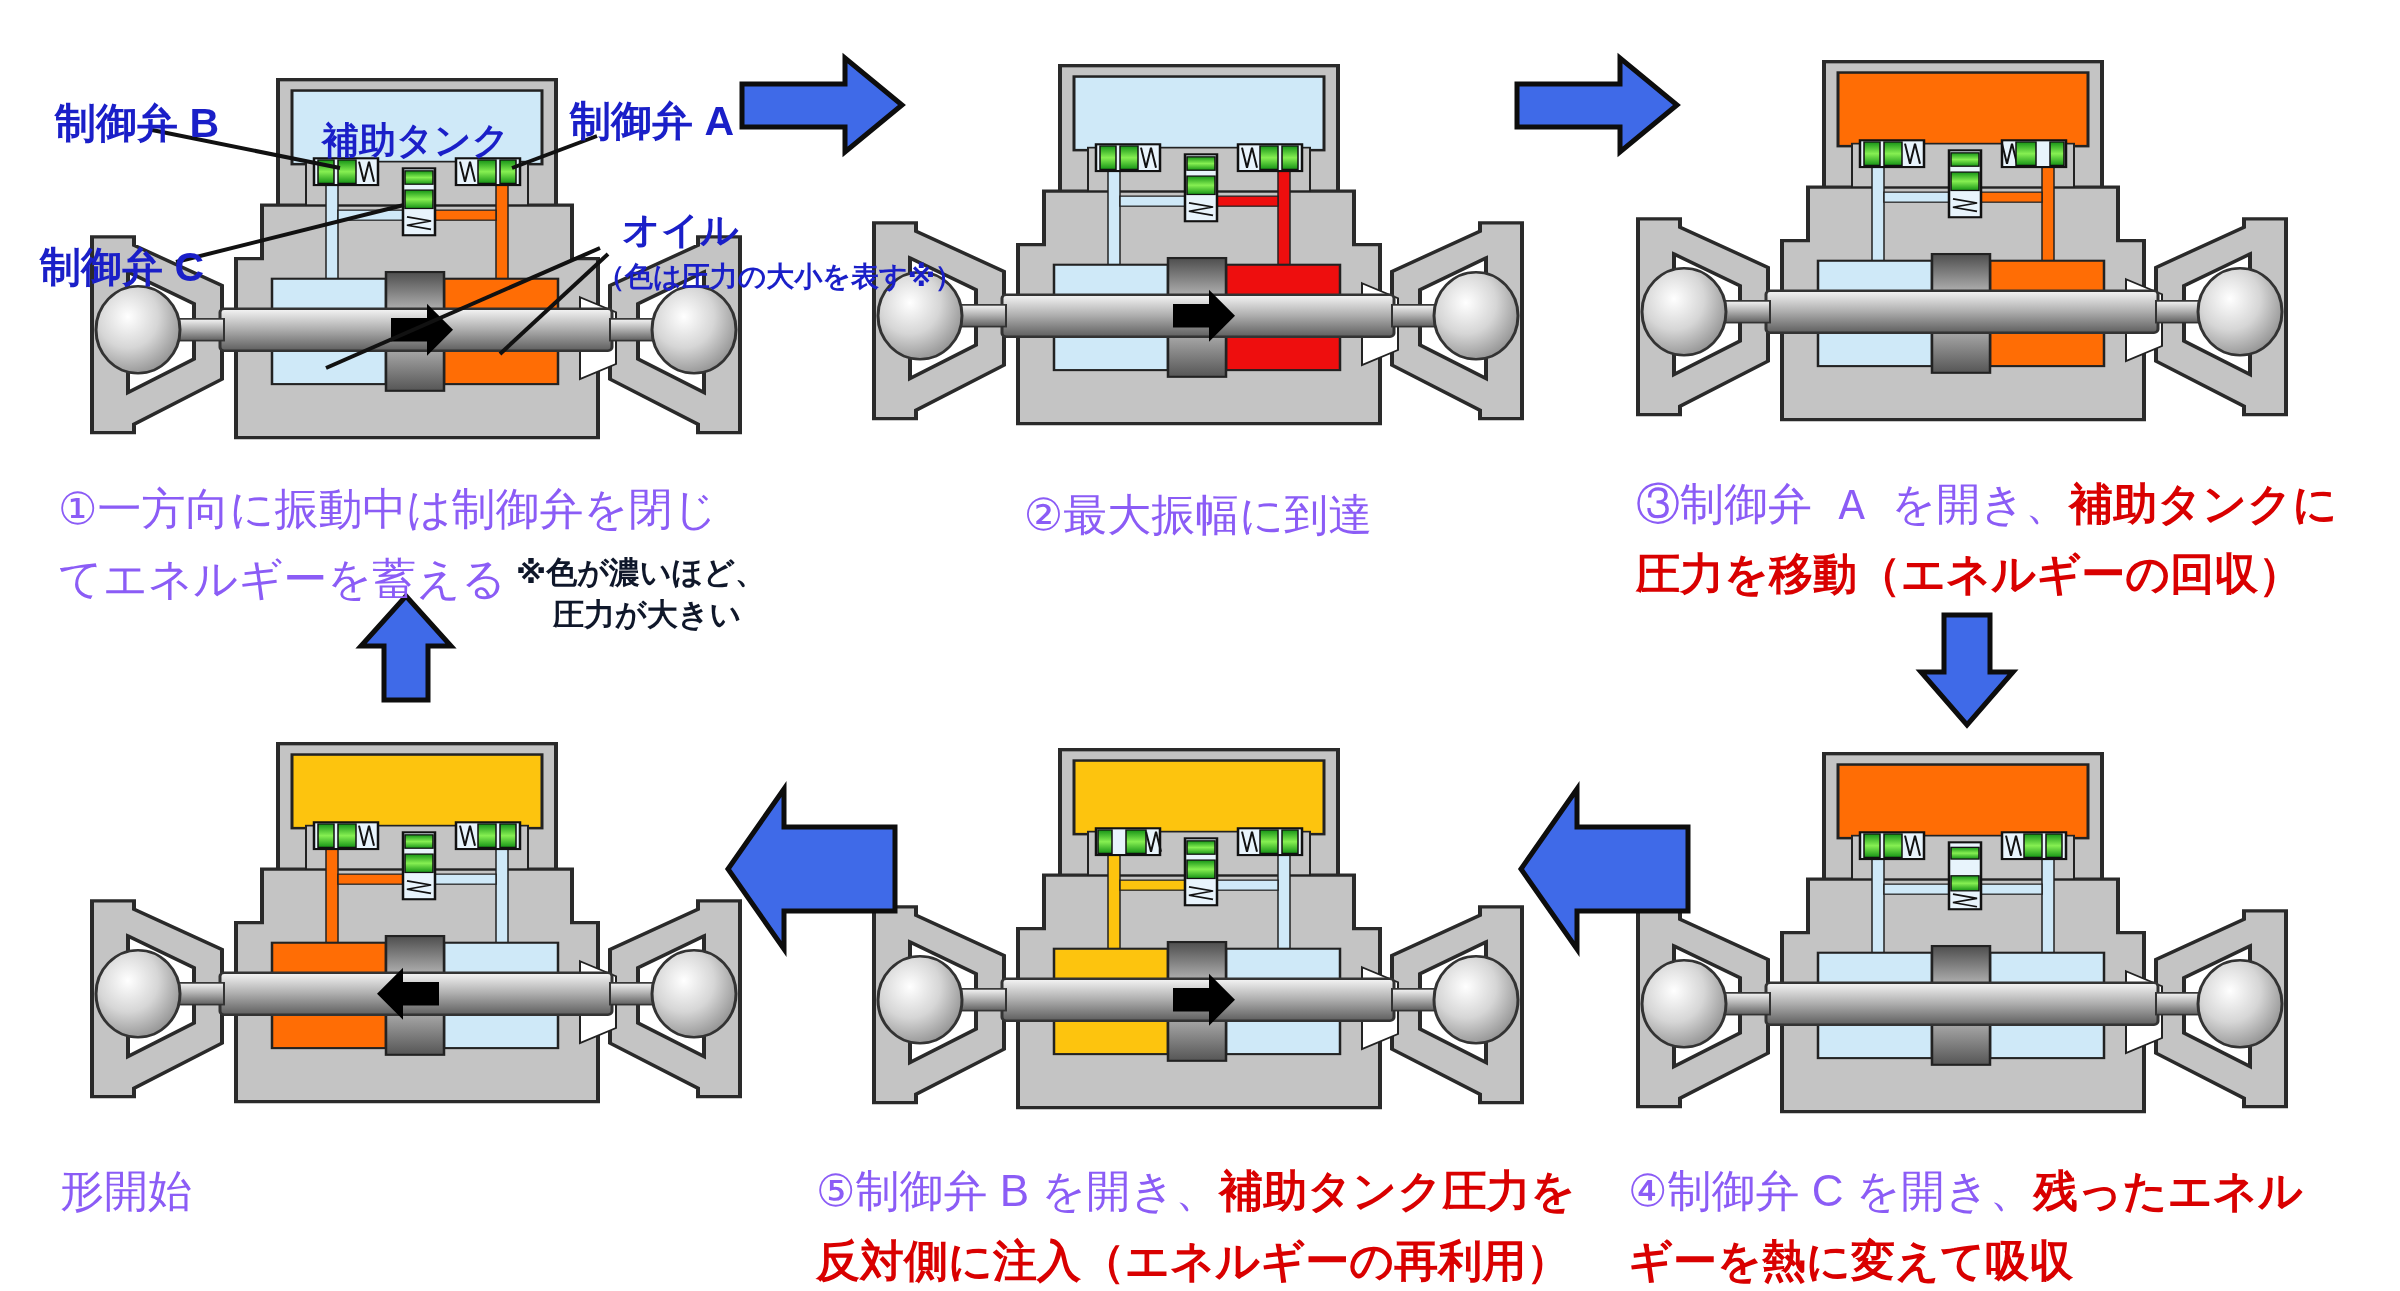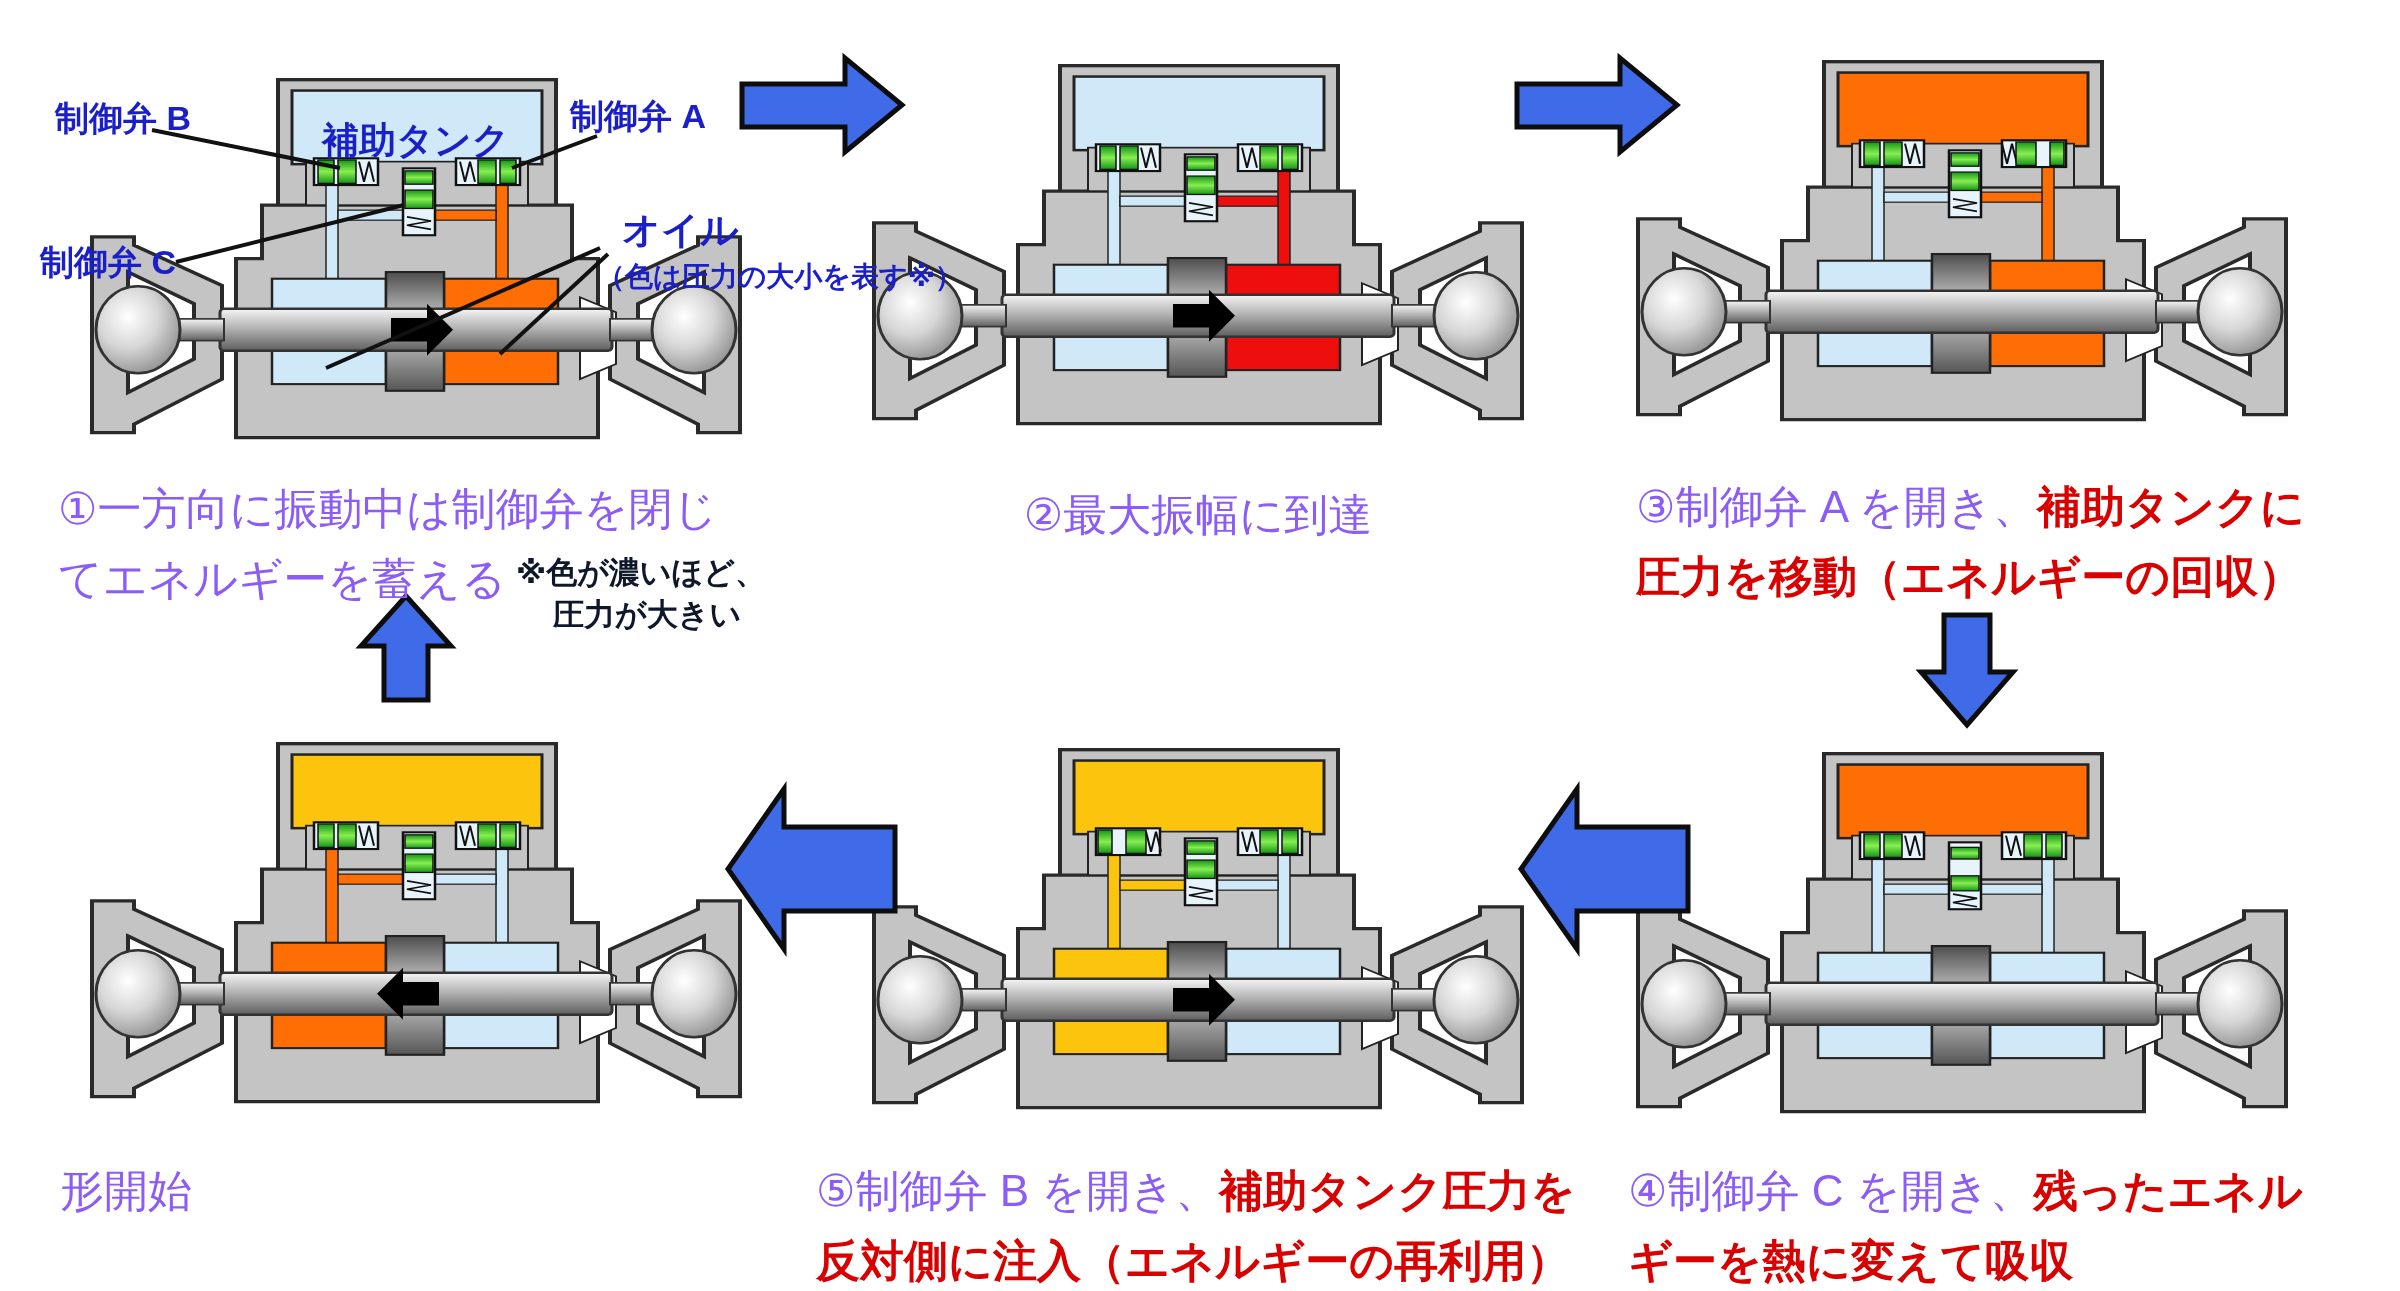--- a/index.html
+++ b/index.html
@@ -1,19 +1,19 @@
 <!DOCTYPE html>
 <html><head>
 <meta charset="utf-8">
 <style>
   html,body{margin:0;padding:0;background:#fff;font-family:"Liberation Sans","DejaVu Sans",sans-serif;}
   .canvas{position:relative;width:2400px;height:1291px;background:#ffffff;overflow:hidden;}
   .device{position:absolute;width:680px;height:368px;}
   .device svg{display:block;width:680px;height:368px;}
-  .lbl{position:absolute;color:#1a1fc8;font-size:34px;font-weight:700;white-space:nowrap;}
+  .lbl{position:absolute;color:#1a1fc8;font-size:41px;font-weight:700;white-space:nowrap;}
   .note{position:absolute;color:#0f172a;font-size:31px;font-weight:700;line-height:42px;white-space:nowrap;}
   .cap{position:absolute;font-size:44px;line-height:70px;color:#111;white-space:nowrap;}
   .cap.center{text-align:center;}
   .cap .seg-red{color:#d90000;font-weight:700;}
   .cap .seg-black{color:#8b5cf6;}
   #overlay{position:absolute;left:0;top:0;pointer-events:none;}
 </style>
 </head>
 <body>
 
@@ -430,21 +430,21 @@
     <div style="margin-left:37px;">圧力が大きい</div>
   </div>
 
   <div class="cap" style="left:58px;top:474px;">
       <div><span class="seg-black">①一方向に振動中は制御弁を閉じ</span></div>
       <div><span class="seg-black">てエネルギーを蓄える</span></div>
     </div>
   <div class="cap center" style="left:858px;top:480px;width:680px;">
       <div><span class="seg-black">②最大振幅に到達</span></div>
     </div>
-  <div class="cap" style="left:1636px;top:472px;">
+  <div class="cap" style="left:1636px;top:472px;font-family:Liberation Mono, monospace;">
       <div><span class="seg-black">③制御弁 A を開き、</span><span class="seg-red">補助タンクに</span></div>
       <div><span class="seg-red">圧力を移動（エネルギーの回収）</span></div>
     </div>
   <div class="cap" style="left:1628px;top:1156px;">
       <div><span class="seg-black">④制御弁 C を開き、</span><span class="seg-red">残ったエネル</span></div>
       <div><span class="seg-red">ギーを熱に変えて吸収</span></div>
     </div>
   <div class="cap" style="left:816px;top:1156px;">
       <div><span class="seg-black">⑤制御弁 B を開き、</span><span class="seg-red">補助タンク圧力を</span></div>
       <div><span class="seg-red">反対側に注入（エネルギーの再利用）</span></div>

